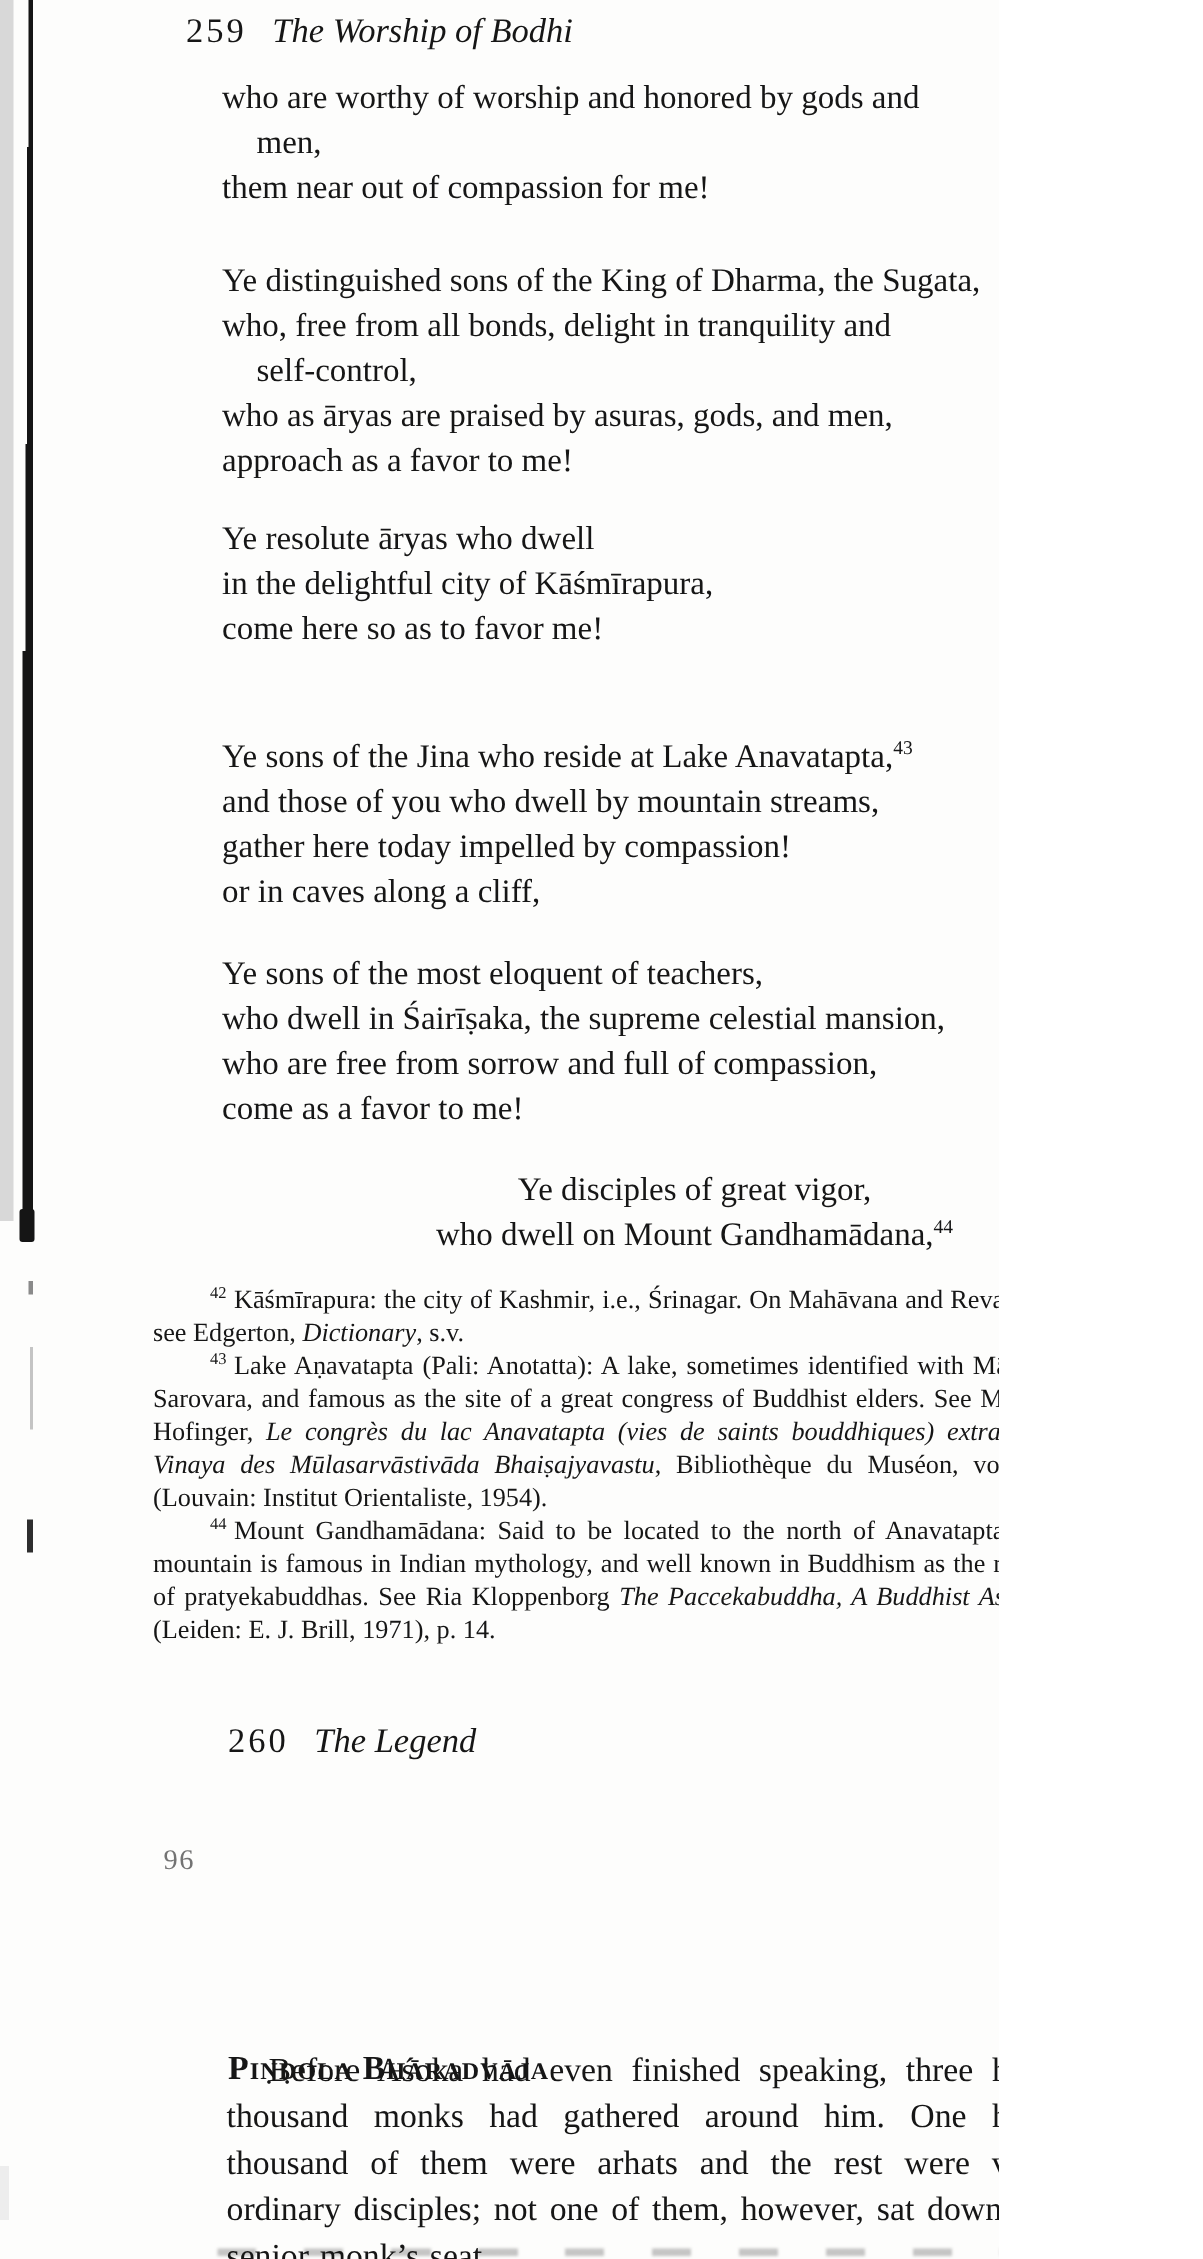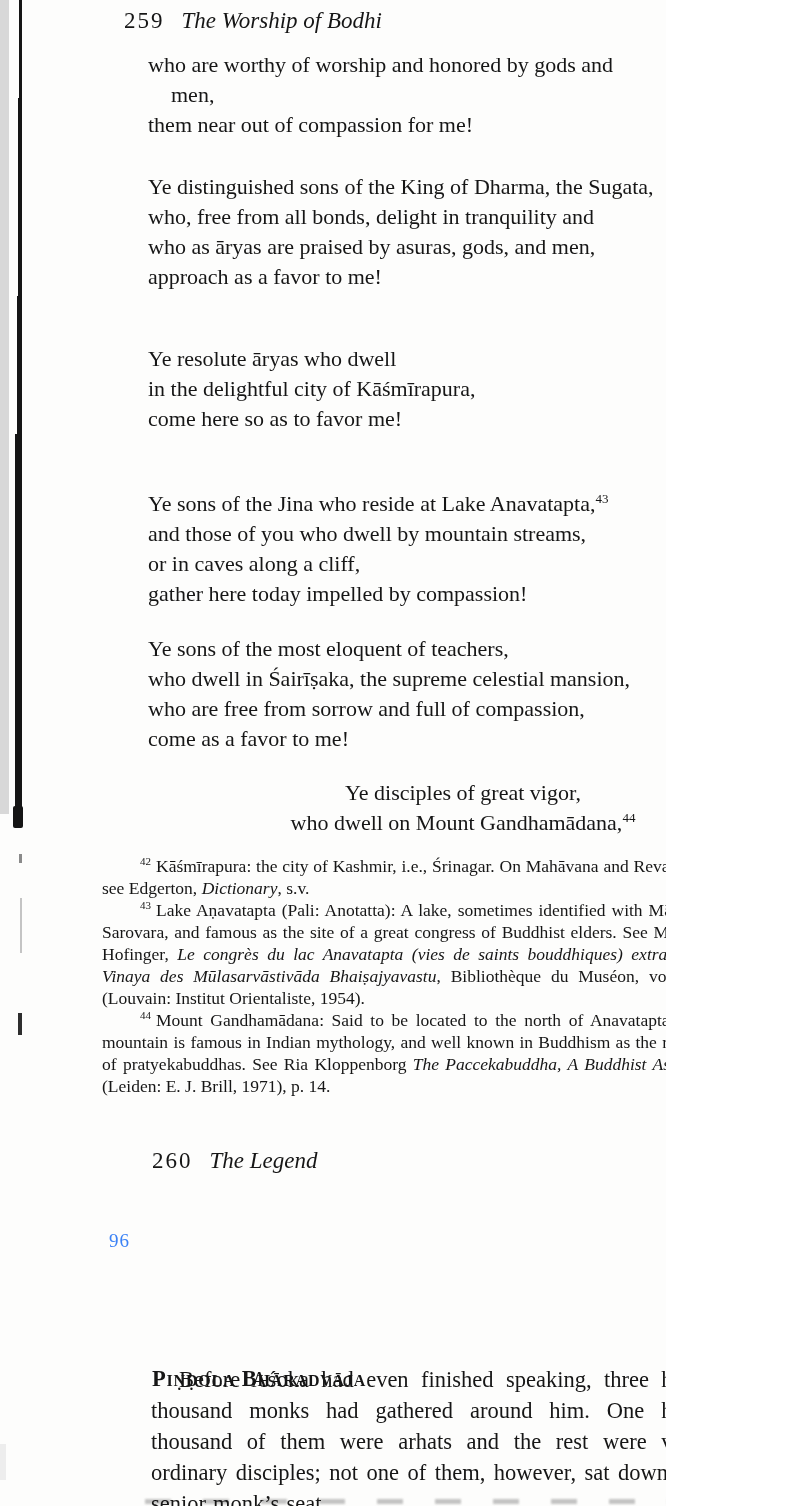--- a/index.html
+++ b/index.html
@@ -39,21 +39,21 @@
   .vl.cont{padding-left:23px;}
   .vl sup{font-size:13px;line-height:0;}
   
   .footnotes{position:absolute;left:102px;top:855px;width:601px;}
   .fn{margin:0;font-size:17.5px;line-height:22px;text-align:justify;text-indent:38px;}
   .fn sup{font-size:11px;line-height:0;margin-right:5px;}
   .fn i{font-style:italic;}
   
   .verse-260{position:absolute;left:177px;top:1194px;}
   .verse-260 .vl{line-height:32px;}
-  .verse-num{position:absolute;left:109px;top:1230px;font-size:19px;color:#3b82f6;letter-spacing:1px;}
+  .verse-num{position:absolute;left:109px;top:1230px;font-size:19px;color:#737373;letter-spacing:1px;}
   .section-heading{
     position:absolute;left:152px;top:1366px;
     font-variant:small-caps;font-size:22.5px;letter-spacing:0.8px;white-space:nowrap;font-weight:bold;
   }
   .body-par{
     position:absolute;left:151px;top:1341px;width:584px;
     font-size:22.5px;line-height:31px;text-align:justify;text-indent:28px;word-spacing:1.5px;
   }
 </style>
 </head>
@@ -79,35 +79,36 @@
 
   <div class="stanza st-1">
     <div class="vl">who are worthy of worship and honored by gods and</div>
     <div class="vl cont">men,</div>
     <div class="vl">them near out of compassion for me!</div>
   </div>
 
   <div class="stanza st-2">
     <div class="vl">Ye distinguished sons of the King of Dharma, the Sugata,</div>
     <div class="vl">who, free from all bonds, delight in tranquility and</div>
+    <div class="vl cont">self-control,</div>
     <div class="vl">who as āryas are praised by asuras, gods, and men,</div>
     <div class="vl">approach as a favor to me!</div>
   </div>
 
   <div class="stanza st-3">
     <div class="vl">Ye resolute āryas who dwell</div>
     <div class="vl">in the delightful city of Kāśmīrapura,</div>
     <div class="vl">come here so as to favor me!</div>
   </div>
 
   <div class="stanza st-4">
     <div class="vl"><span>Ye sons of the Jina who reside at Lake Anavatapta,</span><sup>43</sup></div>
     <div class="vl">and those of you who dwell by mountain streams,</div>
+    <div class="vl">gather here today impelled by compassion!</div>
     <div class="vl">or in caves along a cliff,</div>
-    <div class="vl">gather here today impelled by compassion!</div>
   </div>
 
   <div class="stanza st-5">
     <div class="vl">Ye sons of the most eloquent of teachers,</div>
     <div class="vl">who dwell in Śairīṣaka, the supreme celestial mansion,</div>
     <div class="vl">who are free from sorrow and full of compassion,</div>
     <div class="vl">come as a favor to me!</div>
   </div>
 
   <div class="stanza st-6">

